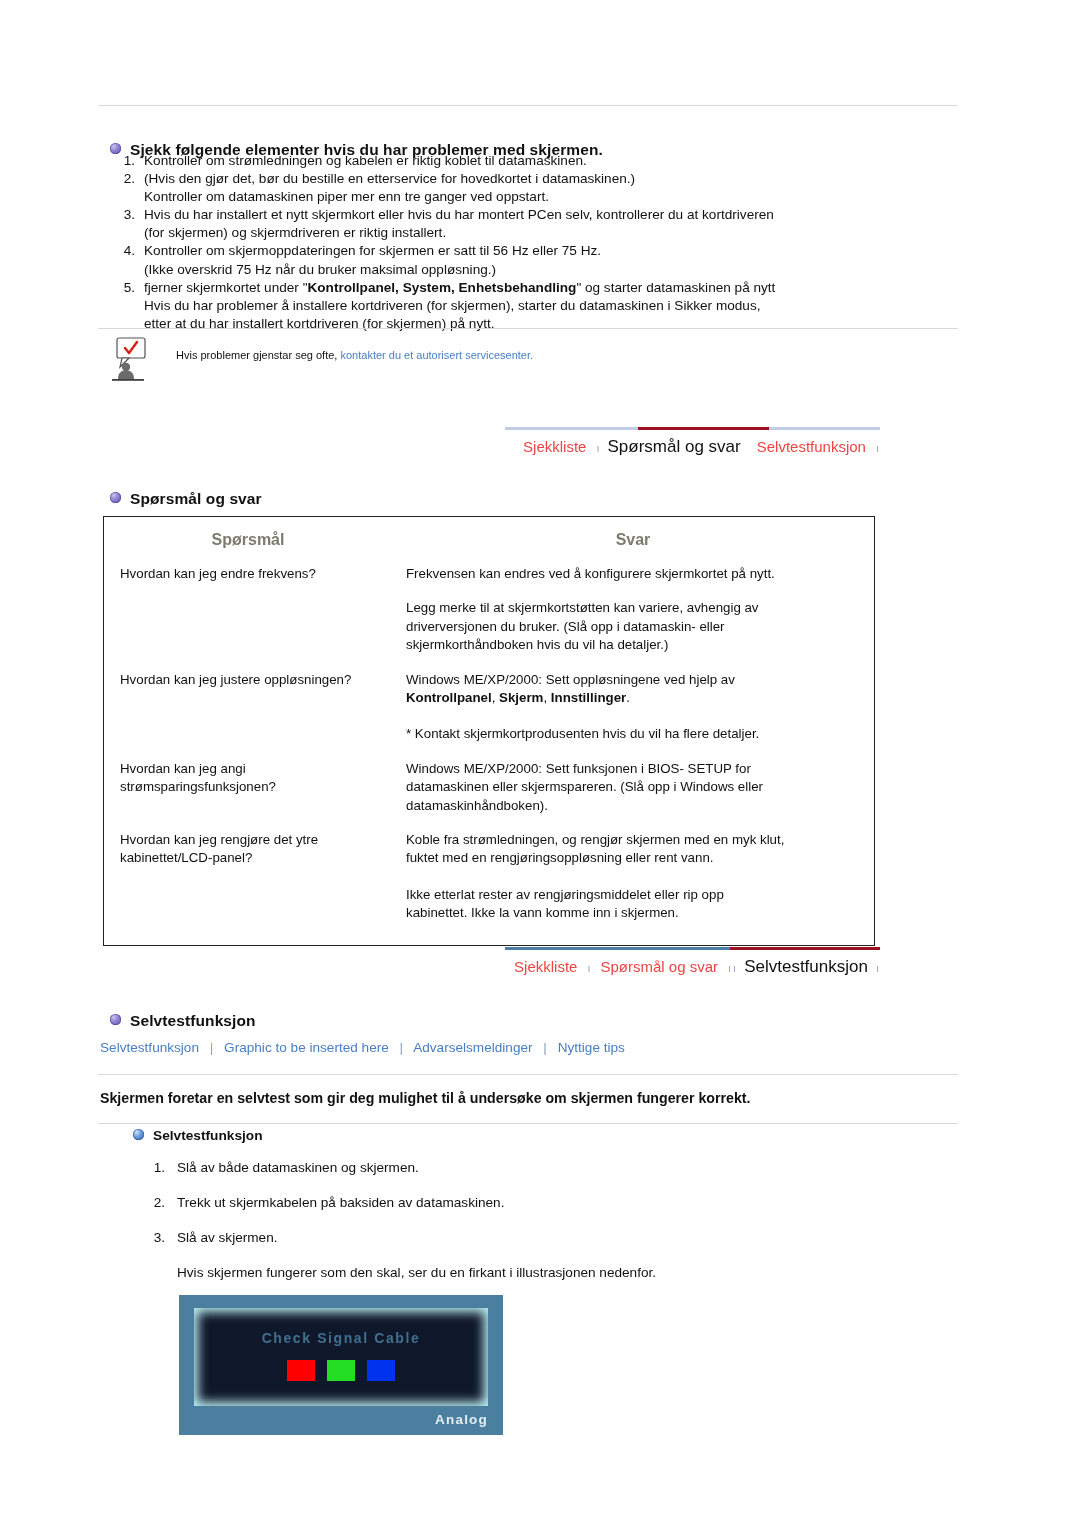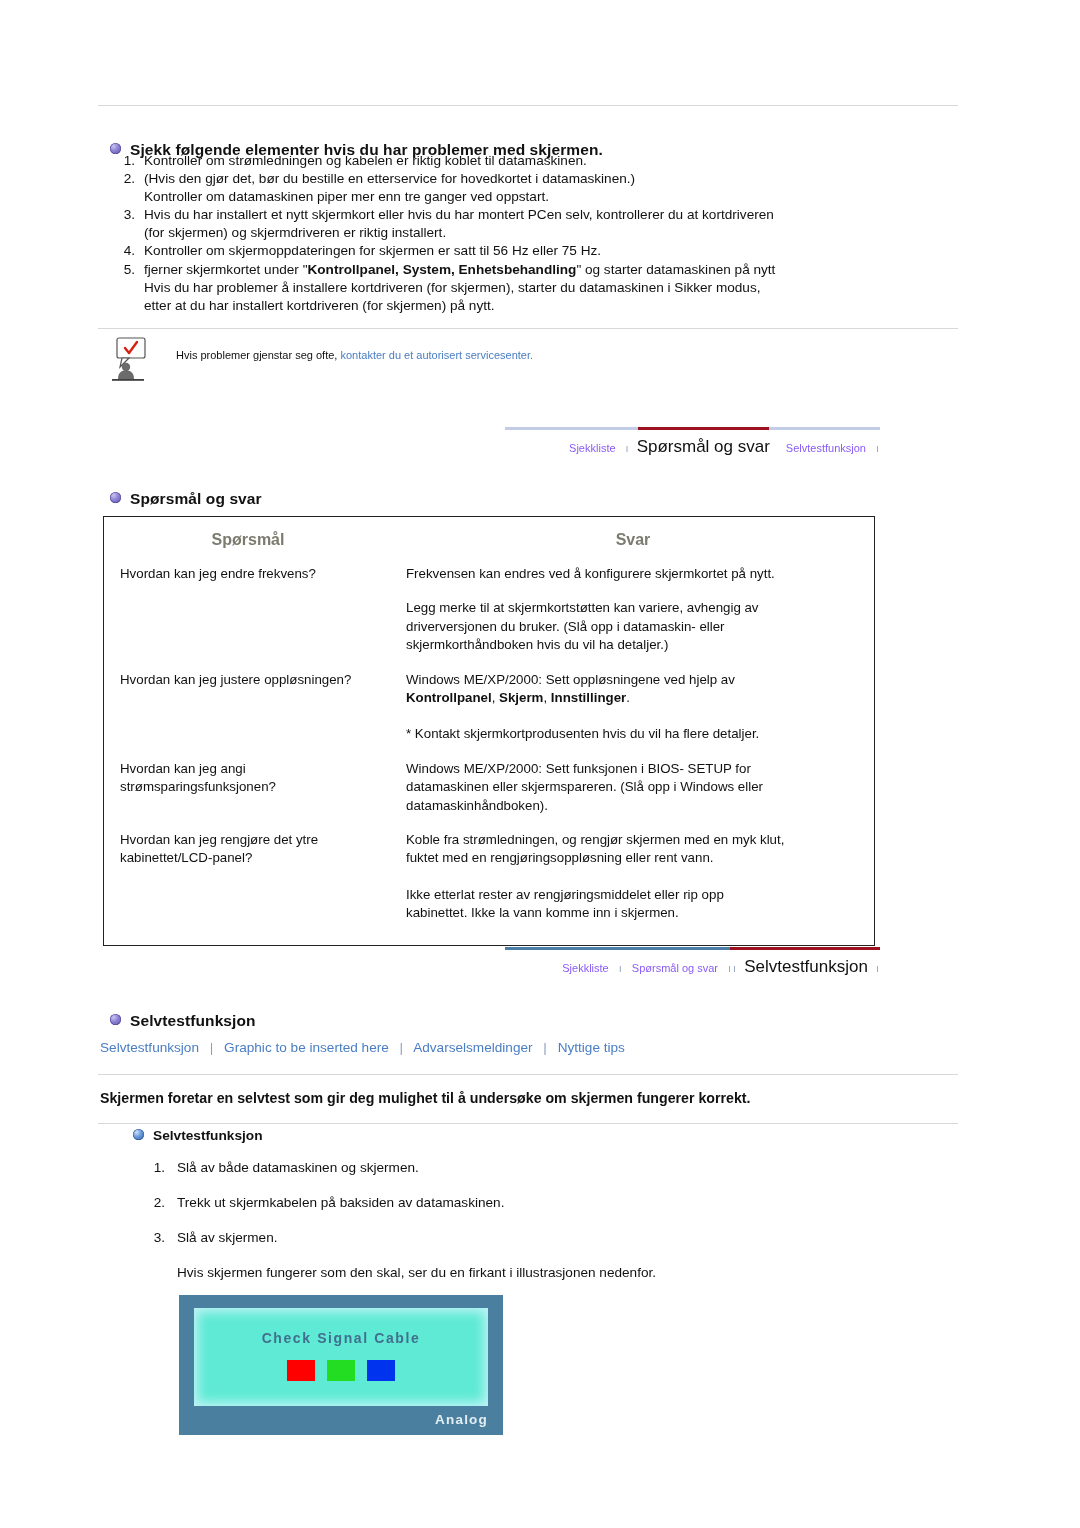--- a/index.html
+++ b/index.html
@@ -130,22 +130,22 @@
     position: absolute;
     top: 9px;
     left: 0;
     width: 100%;
     display: flex;
     align-items: baseline;
     justify-content: flex-end;
     white-space: nowrap;
   }
   .navbar .nav-item {
-    color: #8b5cf6;
-    font-size: 11px;
+    color: #ef4444;
+    font-size: 15px;
     padding: 0 9px;
     line-height: 20px;
   }
   .navbar .nav-item.active {
     color: #111;
     font-size: 17px;
     font-weight: 400;
     padding: 0 7px;
     line-height: 22px;
   }
@@ -260,21 +260,21 @@
     position: absolute;
     left: 179px; top: 1295px;
     width: 324px; height: 140px;
     background: #4a7fa0;
     box-sizing: border-box;
     padding: 13px 15px 0 15px;
   }
   .monitor .screen {
     width: 100%;
     height: 98px;
-    background: #5eead4;
+    background: #0f172a;
     box-sizing: border-box;
     box-shadow: inset 0 0 11px 4px #bff3f5;
     position: relative;
   }
   .monitor .screen-title {
     position: absolute;
     left: 0; right: 0;
     top: 22px;
     text-align: center;
     font-size: 14px;
@@ -331,20 +331,21 @@
       <span class="num">3.</span>
       <span class="txt">
         <span class="sub">Hvis du har installert et nytt skjermkort eller hvis du har montert PCen selv, kontrollerer du at kortdriveren</span>
         <span class="sub">(for skjermen) og skjermdriveren er riktig installert.</span>
       </span>
     </div>
     <div class="li">
       <span class="num">4.</span>
       <span class="txt">
         <span class="sub">Kontroller om skjermoppdateringen for skjermen er satt til 56 Hz eller 75 Hz.</span>
+        <span class="sub">(Ikke overskrid 75 Hz når du bruker maksimal oppløsning.)</span>
       </span>
     </div>
     <div class="li">
       <span class="num">5.</span>
       <span class="txt">
         <span class="sub"><span>fjerner skjermkortet under "</span><b>Kontrollpanel, System, Enhetsbehandling</b><span>" og starter datamaskinen på nytt</span></span>
         <span class="sub">Hvis du har problemer å installere kortdriveren (for skjermen), starter du datamaskinen i Sikker modus,</span>
         <span class="sub">etter at du har installert kortdriveren (for skjermen) på nytt.</span>
       </span>
     </div>

